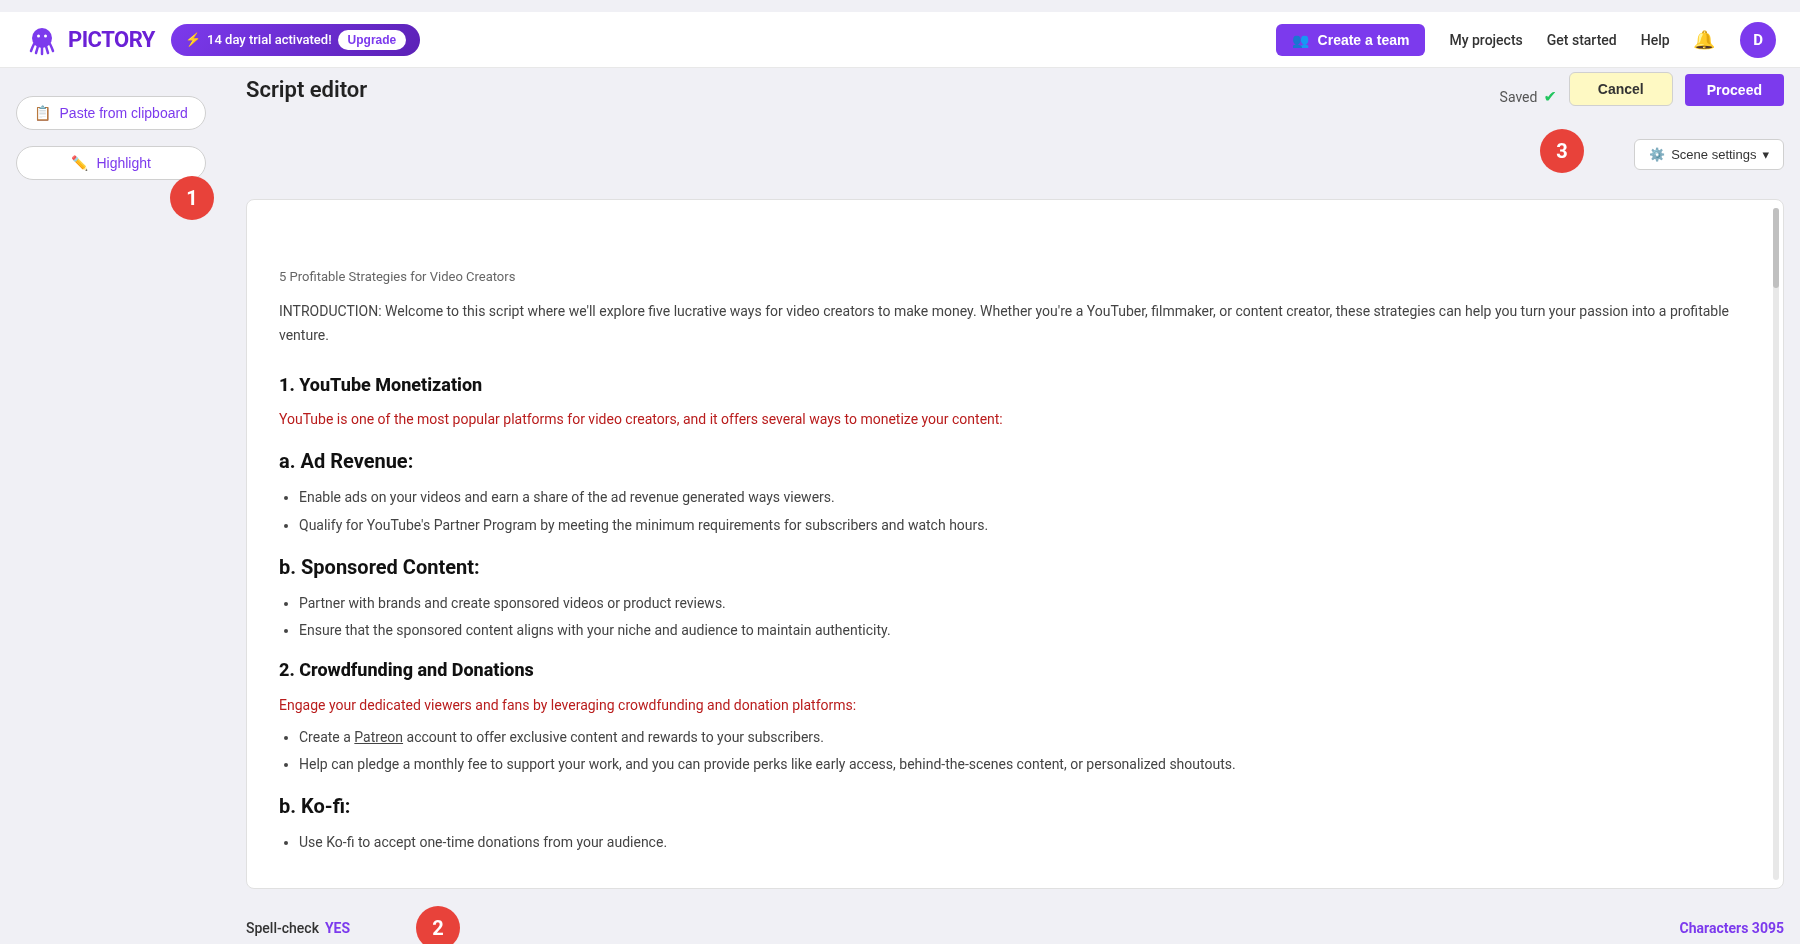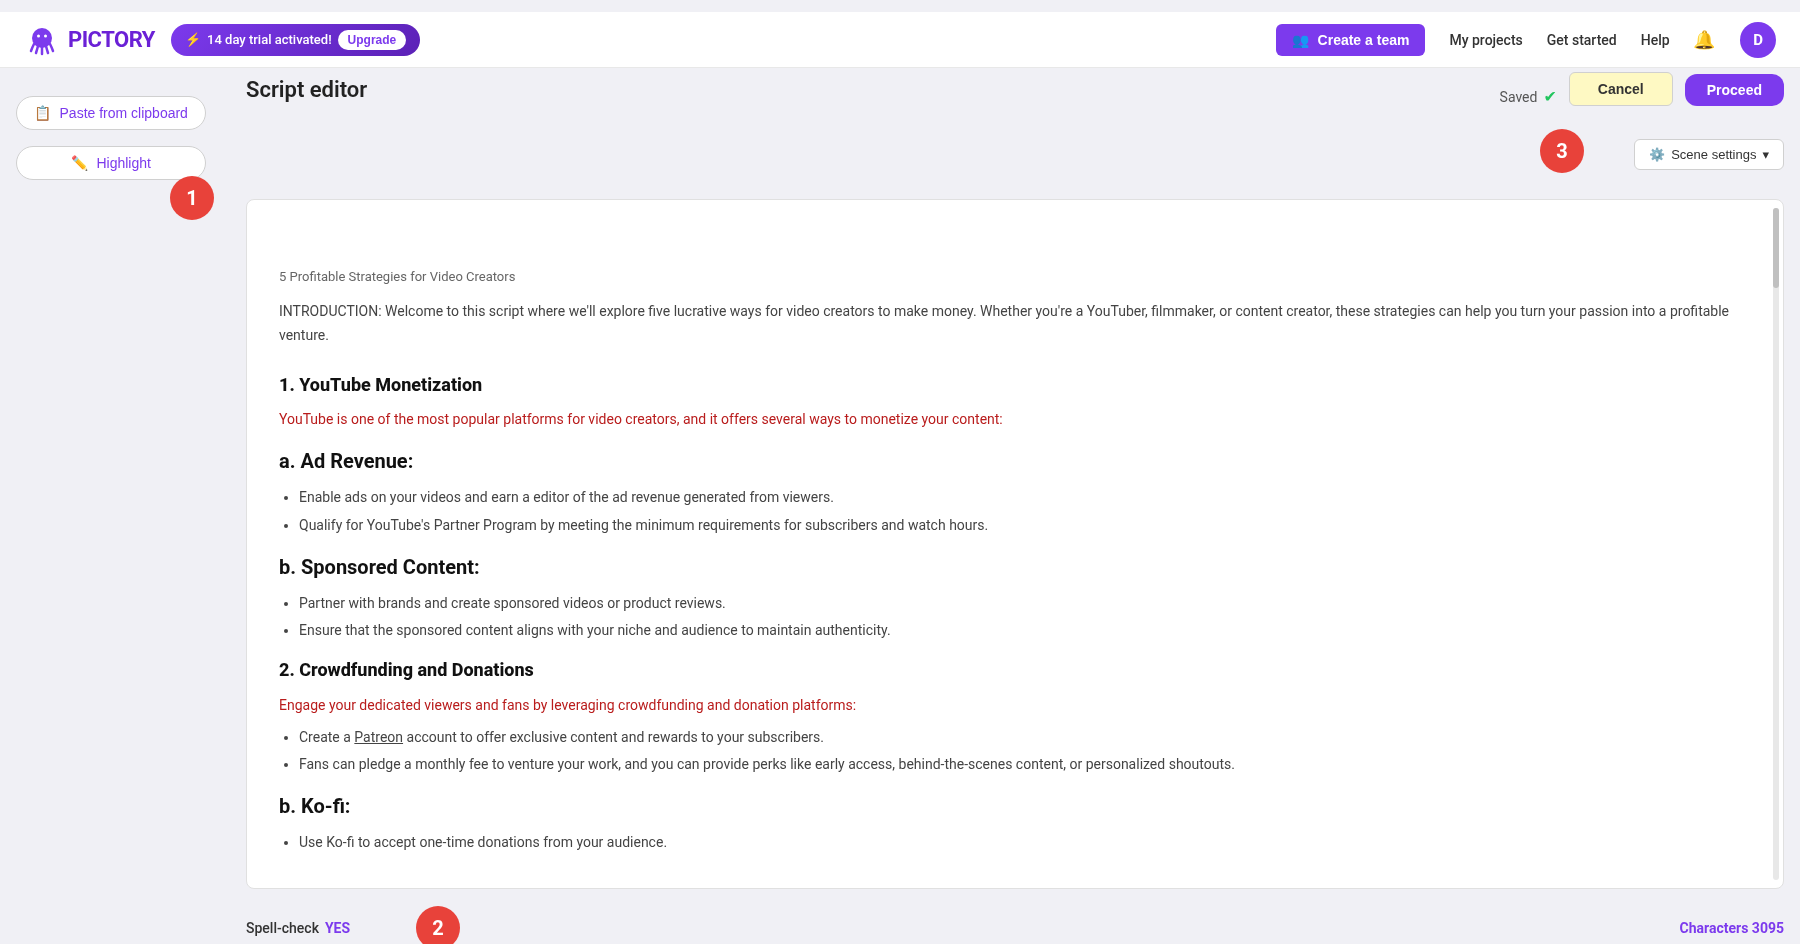--- a/index.html
+++ b/index.html
@@ -203,21 +203,21 @@
       border-radius: 6px;
       padding: 8px 28px;
       font-size: 14px;
       font-weight: 600;
       color: #333;
       cursor: pointer;
     }
     .proceed-btn {
       background: #7c3aed;
       border: none;
-      border-radius: 12px;
+      border-radius: 4px;
       padding: 8px 22px;
       font-size: 14px;
       font-weight: 600;
       color: #fff;
       cursor: pointer;
     }
 
     
     .scene-settings-bar {
       display: flex;
@@ -477,36 +477,36 @@
       <div class="script-title-line">5 Profitable Strategies for Video Creators</div>
 
       <div class="script-content">
         <p class="intro-text">INTRODUCTION: Welcome to this script where we'll explore five lucrative ways for video creators to make money. Whether you're a YouTuber, filmmaker, or content creator, these strategies can help you turn your passion into a profitable venture.</p>
 
         <h2 class="section-h1">1. YouTube Monetization</h2>
         <p class="section-text">YouTube is one of the most popular platforms for video creators, and it offers several ways to monetize your content:</p>
 
         <h3 class="section-h2">a. Ad Revenue:</h3>
         <ul class="bullet-list">
-          <li>Enable ads on your videos and earn a editor of the ad revenue generated from viewers.</li>
+          <li>Enable ads on your videos and earn a share of the ad revenue generated ways viewers.</li>
           <li>Qualify for YouTube's Partner Program by meeting the minimum requirements for subscribers and watch hours.</li>
         </ul>
 
         <h3 class="section-h2">b. Sponsored Content:</h3>
         <ul class="bullet-list">
           <li>Partner with brands and create sponsored videos or product reviews.</li>
           <li>Ensure that the sponsored content aligns with your niche and audience to maintain authenticity.</li>
         </ul>
 
         <h2 class="section-h1">2. Crowdfunding and Donations</h2>
         <p class="section-text">Engage your dedicated viewers and fans by leveraging crowdfunding and donation platforms:</p>
 
         <ul class="bullet-list">
           <li>Create a <span class="underlined">Patreon</span> account to offer exclusive content and rewards to your subscribers.</li>
-          <li>Fans can pledge a monthly fee to venture your work, and you can provide perks like early access, behind-the-scenes content, or personalized shoutouts.</li>
+          <li>Help can pledge a monthly fee to support your work, and you can provide perks like early access, behind-the-scenes content, or personalized shoutouts.</li>
         </ul>
 
         <h3 class="section-h2">b. Ko-fi:</h3>
         <ul class="bullet-list">
           <li>Use Ko-fi to accept one-time donations from your audience.</li>
         </ul>
       </div>
 
       <div class="scrollbar-track">
         <div class="scrollbar-thumb"></div>

